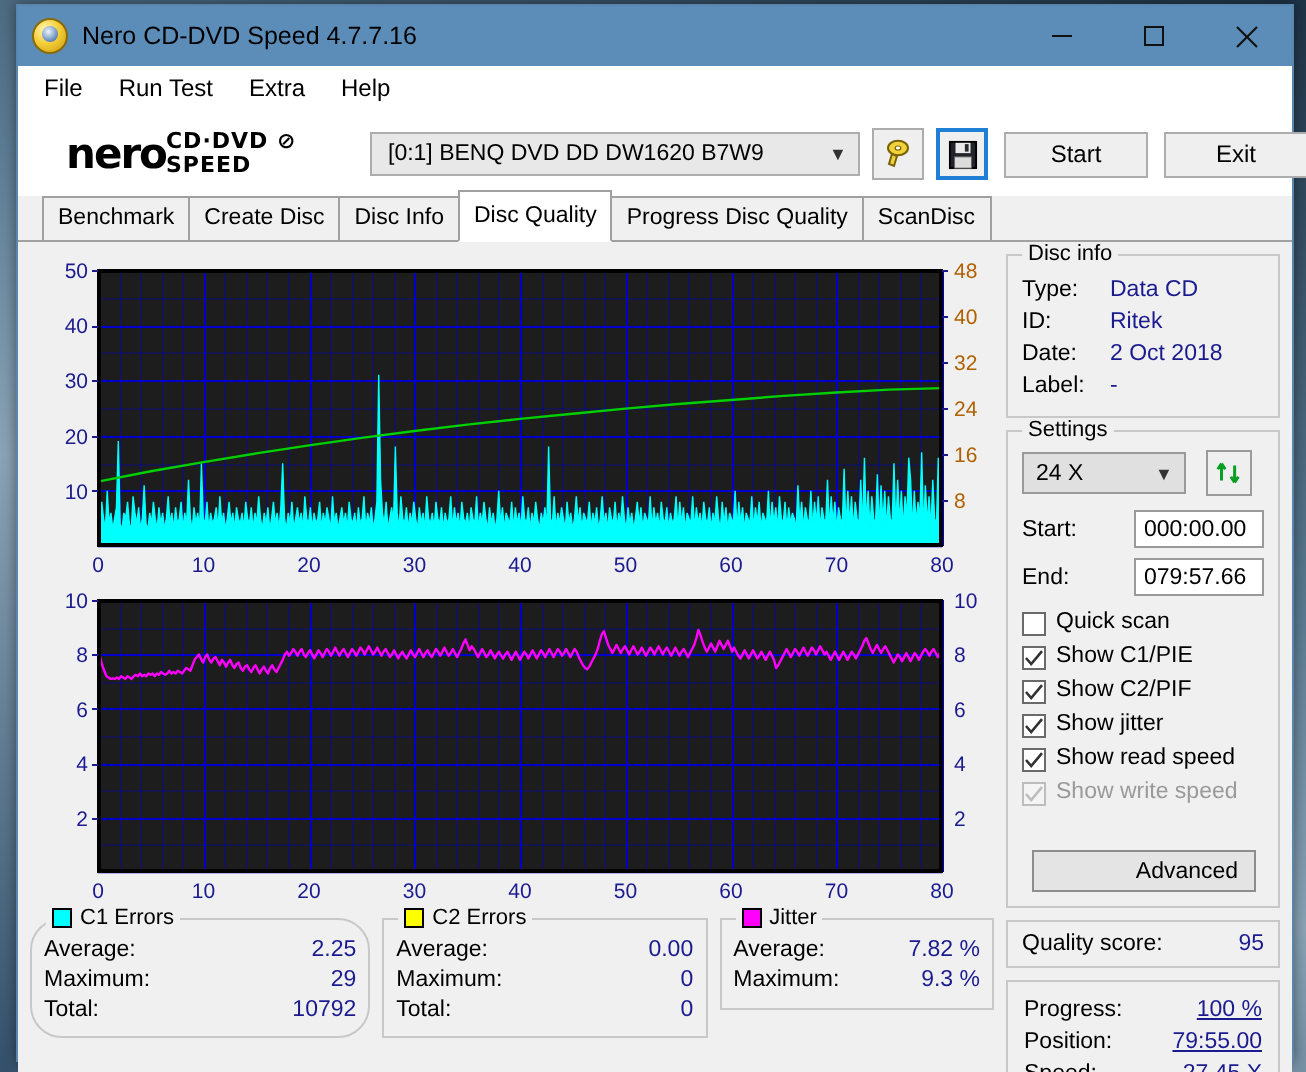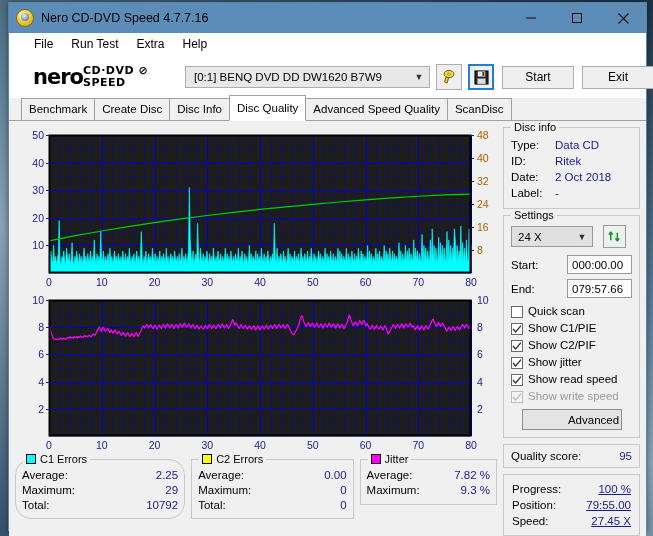--- a/index.html
+++ b/index.html
@@ -42,21 +42,21 @@
   .title-text{font-size:12.5px;color:#000;flex:1;white-space:nowrap;}
   .winbtns{display:flex;height:30px;}
   .winbtn{
     width:46px;height:30px;display:flex;align-items:center;justify-content:center;
     font-size:13px;color:#111;
   }
   .winbtn svg{display:block;}
   
   .menubar{
     height:22px;flex:0 0 22px;background:#fff;display:flex;align-items:center;
-    padding-left:16px;border-bottom:1px solid #fff;
+    padding-left:4px;border-bottom:1px solid #fff;
   }
   .menuitem{font-size:12px;color:#000;padding:2px 9px;white-space:nowrap;}
   
   .toolbar{
     flex:0 0 42px;background:#fff;display:flex;align-items:center;padding:0 8px;
     position:relative;
   }
   .nerologo{
     width:140px;height:38px;margin-left:16px;margin-right:12px;
     display:flex;flex-direction:row;justify-content:center;align-items:center;
@@ -152,21 +152,21 @@
   }
   .cbrow{display:flex;align-items:center;font-size:11.5px;line-height:17px;color:#000;gap:5px;}
   .cbrow.disabled{color:#9a9a9a;}
   .cb{
     width:12px;height:12px;border:1px solid #6a6a6a;background:#fff;flex:0 0 12px;
     display:flex;align-items:center;justify-content:center;box-sizing:border-box;
   }
   .cb.disabled{border-color:#bdbdbd;background:#f4f4f4;}
   .cb svg{display:block;}
   .advbtn{
-    width:100px;height:21px;margin:4px auto 0 auto;background:#e4e4e4;border:1px solid #8d8d8d;
+    width:112px;height:21px;margin:20px auto 0 auto;background:#e4e4e4;border:1px solid #8d8d8d;
     font-size:11.5px;display:flex;align-items:center;justify-content:center;color:#000;
     box-sizing:border-box;
     padding-left:44px;
   }
   .qualityrow{display:flex;font-size:11.5px;color:#000;align-items:center;}
   .qualityrow .k{flex:1;}
   .qualityrow .v{color:#1b1b8f;}
   .progbox{padding:6px 8px;}
   .progrow{display:flex;font-size:11.5px;line-height:16px;color:#000;}
   .progrow .k{flex:1;}
@@ -240,21 +240,21 @@
 
     <div class="bigbtn">Start</div>
     <div class="bigbtn">Exit</div>
   </div>
 
   <div class="tabstrip">
     <div class="tab">Benchmark</div>
     <div class="tab">Create Disc</div>
     <div class="tab">Disc Info</div>
     <div class="tab active">Disc Quality</div>
-    <div class="tab">Advanced Speed Quality</div>
+    <div class="tab">Progress Disc Quality</div>
     <div class="tab">ScanDisc</div>
   </div>
 
   <div class="content">
 
     <div class="leftcol">
       <div class="graphbox">
         <svg class="graph-svg" id="chart-top" width="482" height="165">
             <rect x="34" y="8" width="422" height="138" fill="#1d1d1d"></rect>
             <line x1="34.5" y1="8" x2="34.5" y2="146" stroke="#0000cc" stroke-width="0.6" opacity="0.55"></line>

